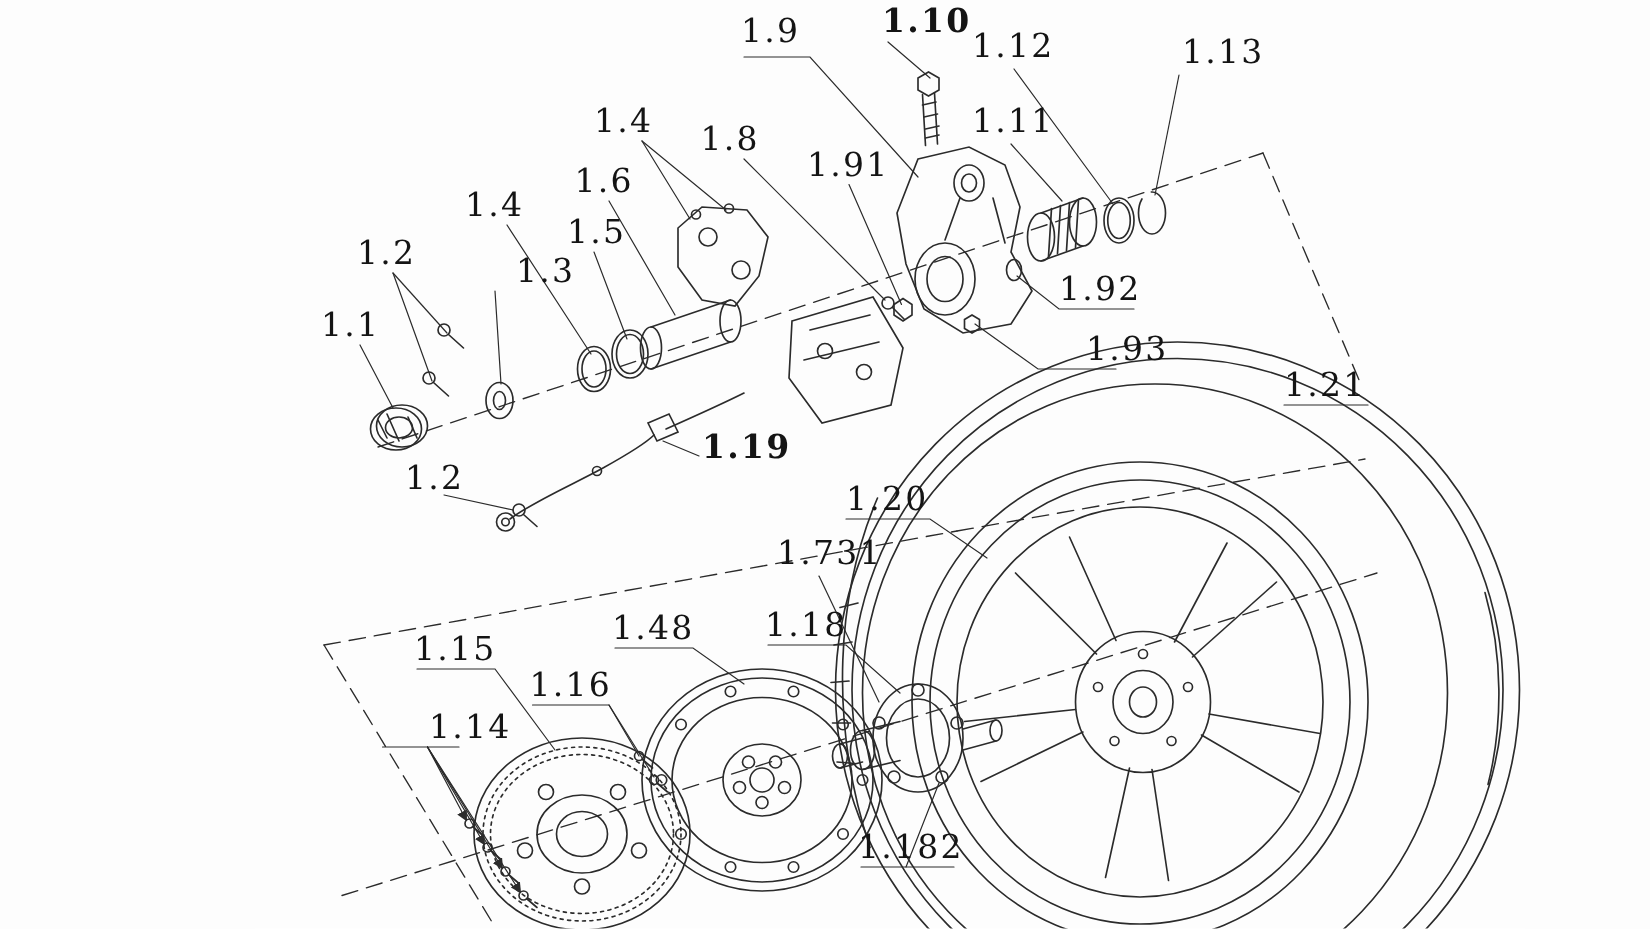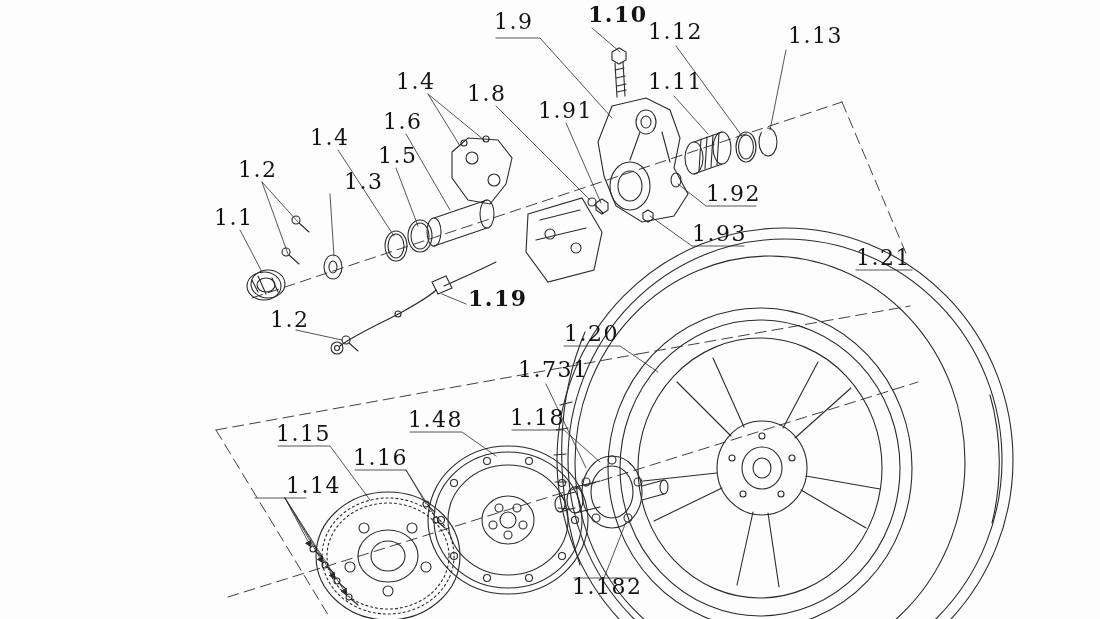--- a/index.html
+++ b/index.html
@@ -314,27 +314,27 @@
       <div class="part-label" style="left: 383px; top: 110px;">1.6</div>
       <div class="part-label" style="left: 396px; top: 70px;">1.4</div>
       <div class="part-label" style="left: 467px; top: 82px; text-align: center;">1.8</div>
       <div class="part-label" style="left: 494px; top: 10px;">1.9</div>
       <div class="part-label" style="left: 588px; top: 2px; font-weight: bold;">1.10</div>
       <div class="part-label" style="left: 648px; top: 70px;">1.11</div>
       <div class="part-label" style="left: 648px; top: 20px;">1.12</div>
       <div class="part-label" style="left: 763px; top: 24px; margin-left: 25px;">1.13</div>
       <div class="part-label" style="left: 538px; top: 99px;">1.91</div>
       <div class="part-label" style="left: 706px; top: 182px;">1.92</div>
-      <div class="part-label" style="left: 692px; top: 222px;">1.93</div>
+      <div class="part-label" style="left: 724px; top: 222px;">1.93</div>
       <div class="part-label" style="left: 468px; top: 286px; font-weight: bold;">1.19</div>
       <div class="part-label" style="left: 270px; top: 308px;">1.2</div>
       <div class="part-label" style="left: 564px; top: 322px;">1.20</div>
       <div class="part-label" style="left: 856px; top: 246px;">1.21</div>
       <div class="part-label" style="left: 518px; top: 358px;">1.731</div>
       <div class="part-label" style="left: 408px; top: 408px;">1.48</div>
       <div class="part-label" style="left: 510px; top: 406px;">1.18</div>
       <div class="part-label" style="left: 276px; top: 422px;">1.15</div>
       <div class="part-label" style="left: 353px; top: 446px;">1.16</div>
       <div class="part-label" style="left: 253px; top: 474px; margin-left: 33px;">1.14</div>
-      <div class="part-label" style="left: 572px; top: 554px; margin-top: 21px;">1.182</div>
+      <div class="part-label" style="left: 572px; top: 554px;">1.182</div>
     </div>
 
 </div>
 
 </body></html>

